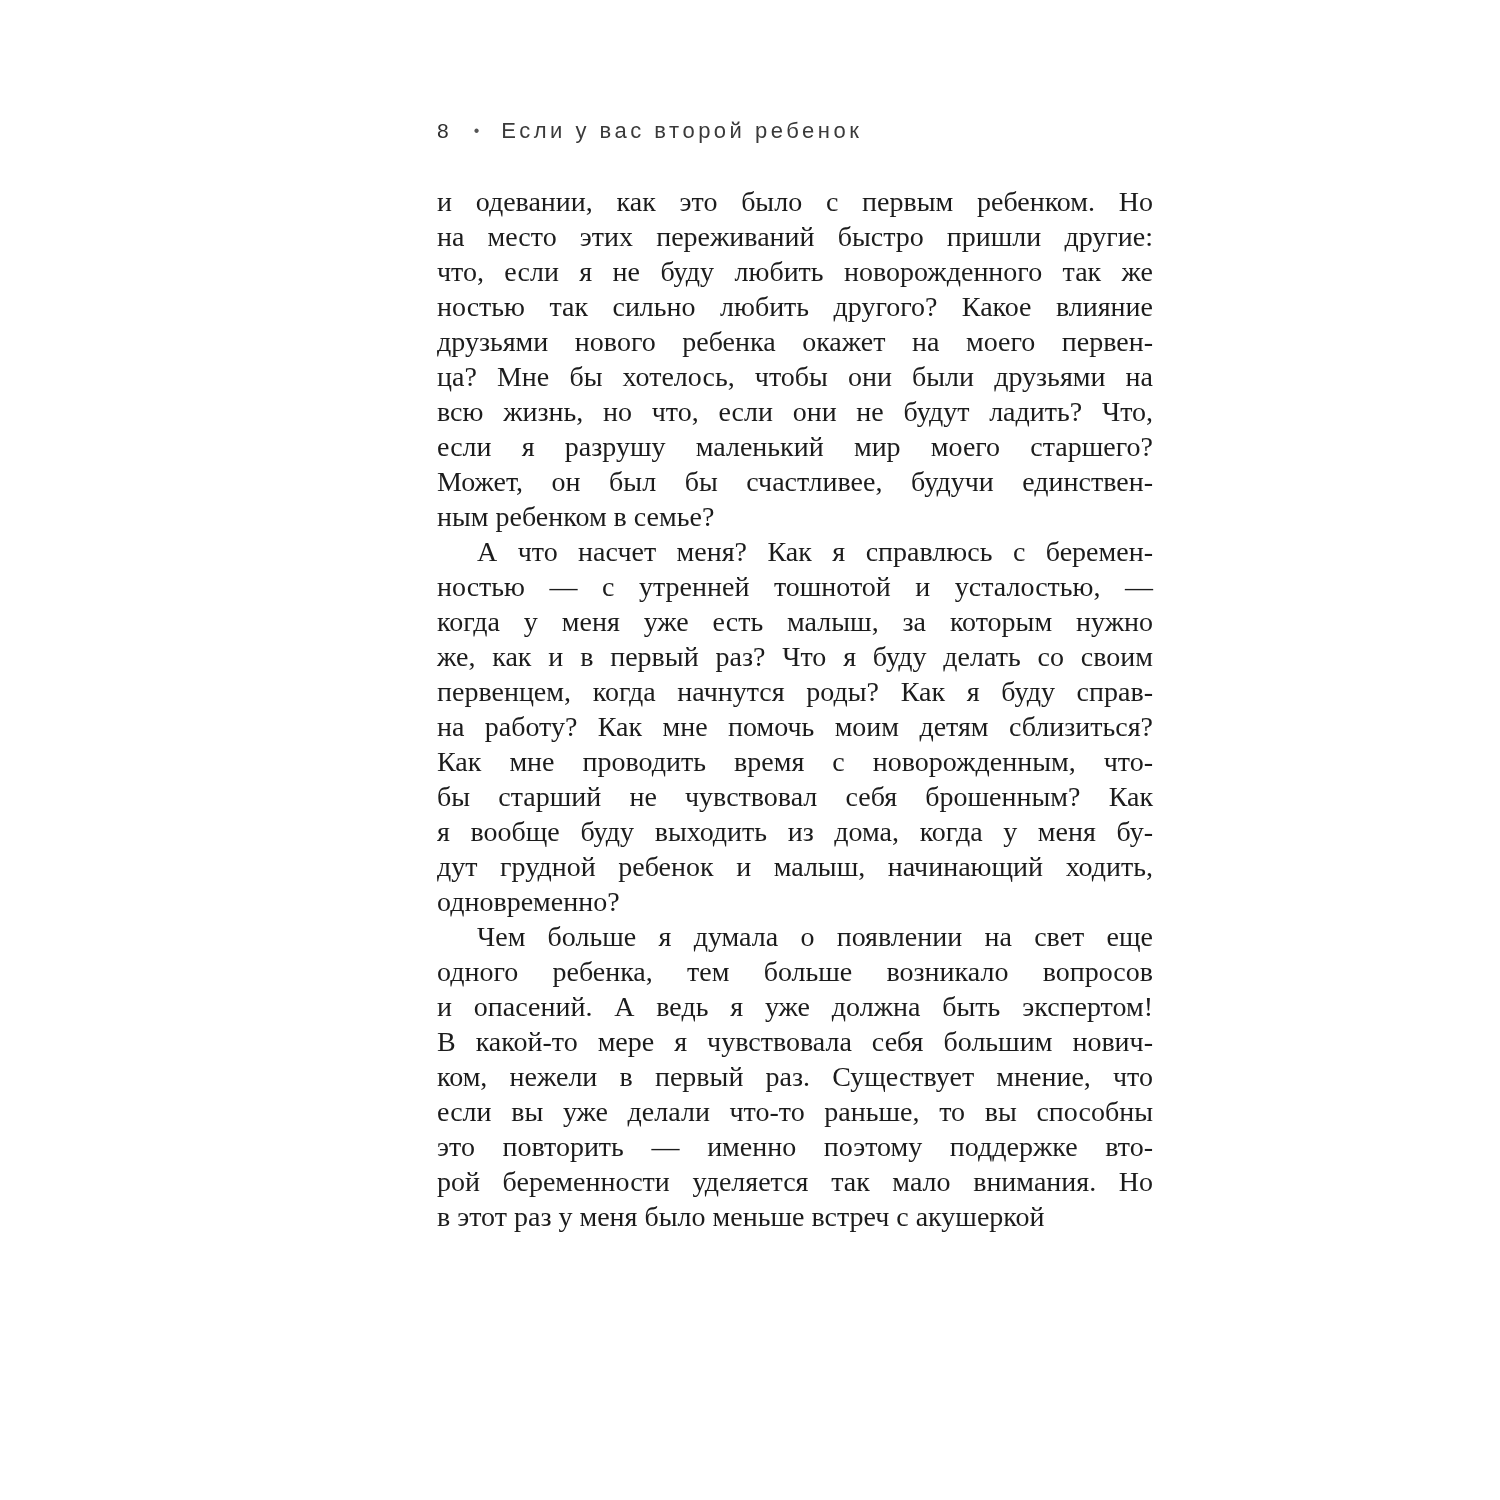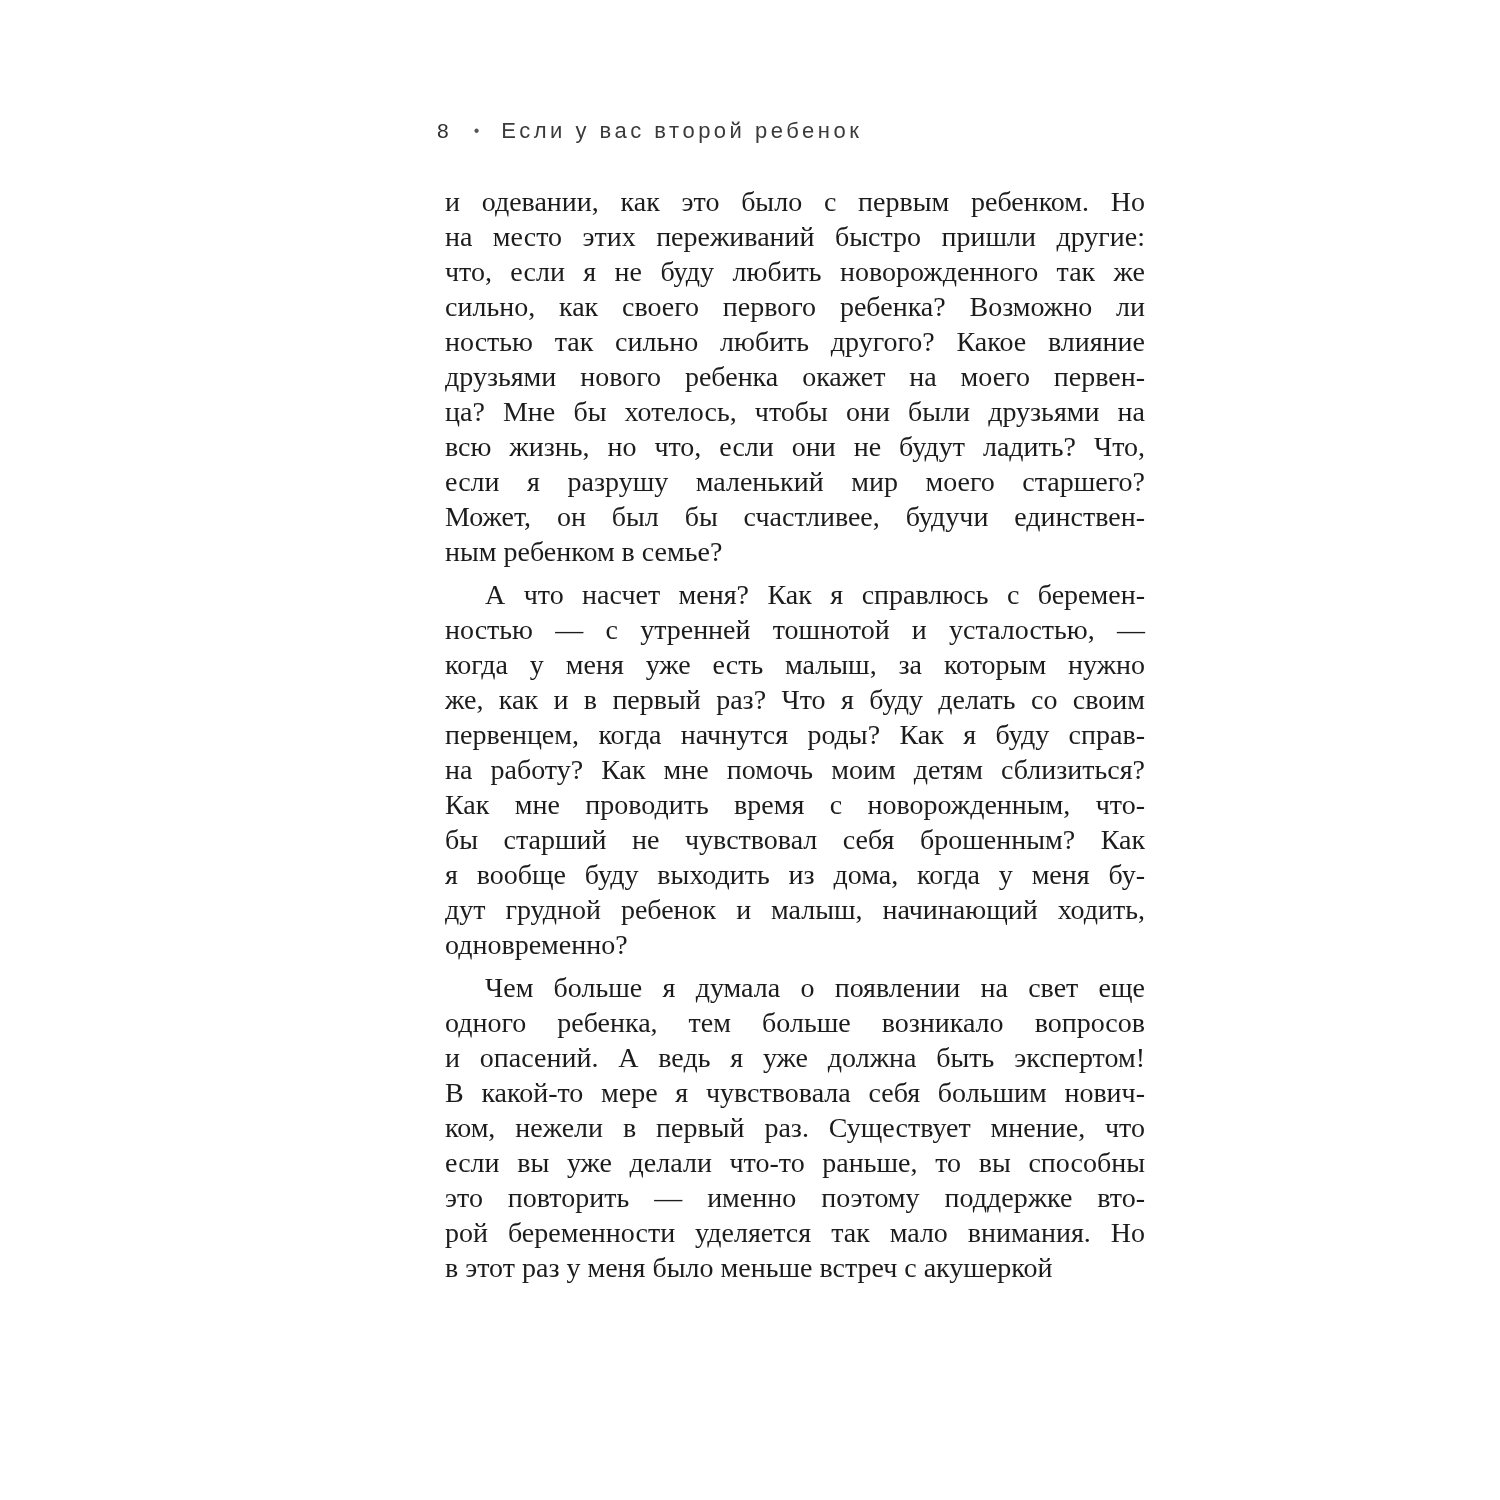--- a/index.html
+++ b/index.html
@@ -43,21 +43,21 @@
   .running-title {
     font-size: 22px;
     letter-spacing: 3.5px;
     color: #3a3a3a;
   }
   .page-body {
     font-size: 28px;
     line-height: 35px;
   }
   .paragraph {
-    margin: 8px;
+    margin: 0;
   }
   .line {
     text-align: justify;
     text-align-last: justify;
     white-space: normal;
   }
   .line.last {
     text-align: last;
     text-align-last: left;
   }
@@ -73,21 +73,20 @@
     <div class="running-header">
       <span class="page-number">8</span>
       <span class="header-dot">•</span>
       <span class="running-title">Если у вас второй ребенок</span>
     </div>
     <div class="page-body">
         <div class="paragraph">
           <div class="line">и одевании, как это было с первым ребенком. Но</div>
           <div class="line">на место этих переживаний быстро пришли другие:</div>
           <div class="line">что, если я не буду любить новорожденного так же</div>
-          <div class="line">сильно, как своего первого ребенка? Возможно ли</div>
           <div class="line">ностью так сильно любить другого? Какое влияние</div>
           <div class="line">друзьями нового ребенка окажет на моего первен-</div>
           <div class="line">ца? Мне бы хотелось, чтобы они были друзьями на</div>
           <div class="line">всю жизнь, но что, если они не будут ладить? Что,</div>
           <div class="line">если я разрушу маленький мир моего старшего?</div>
           <div class="line">Может, он был бы счастливее, будучи единствен-</div>
           <div class="line last">ным ребенком в семье?</div>
         </div>
         <div class="paragraph">
           <div class="line indent">А что насчет меня? Как я справлюсь с беремен-</div>

